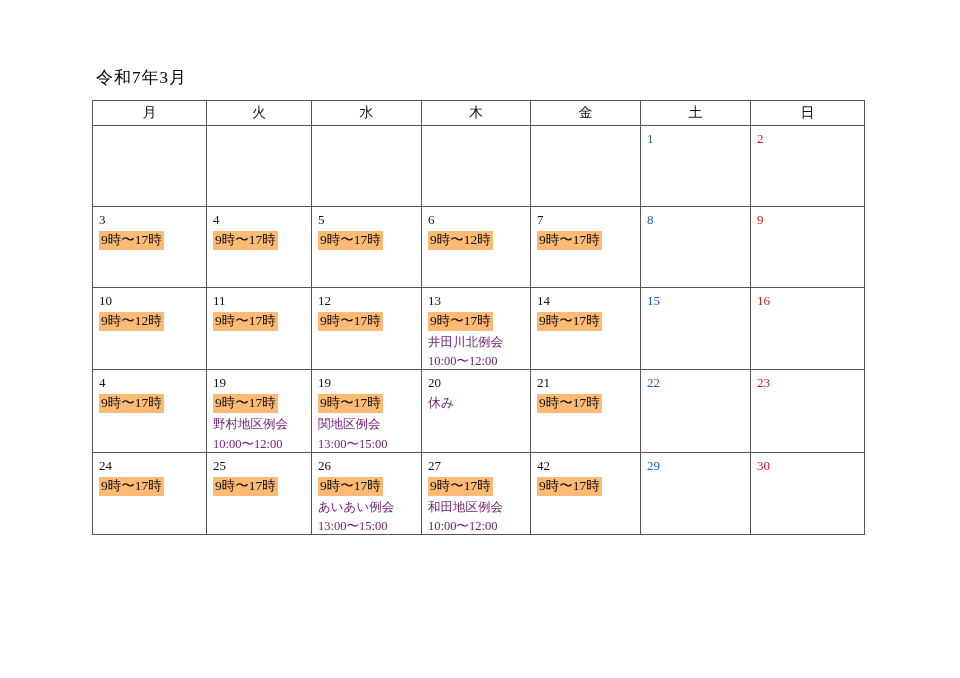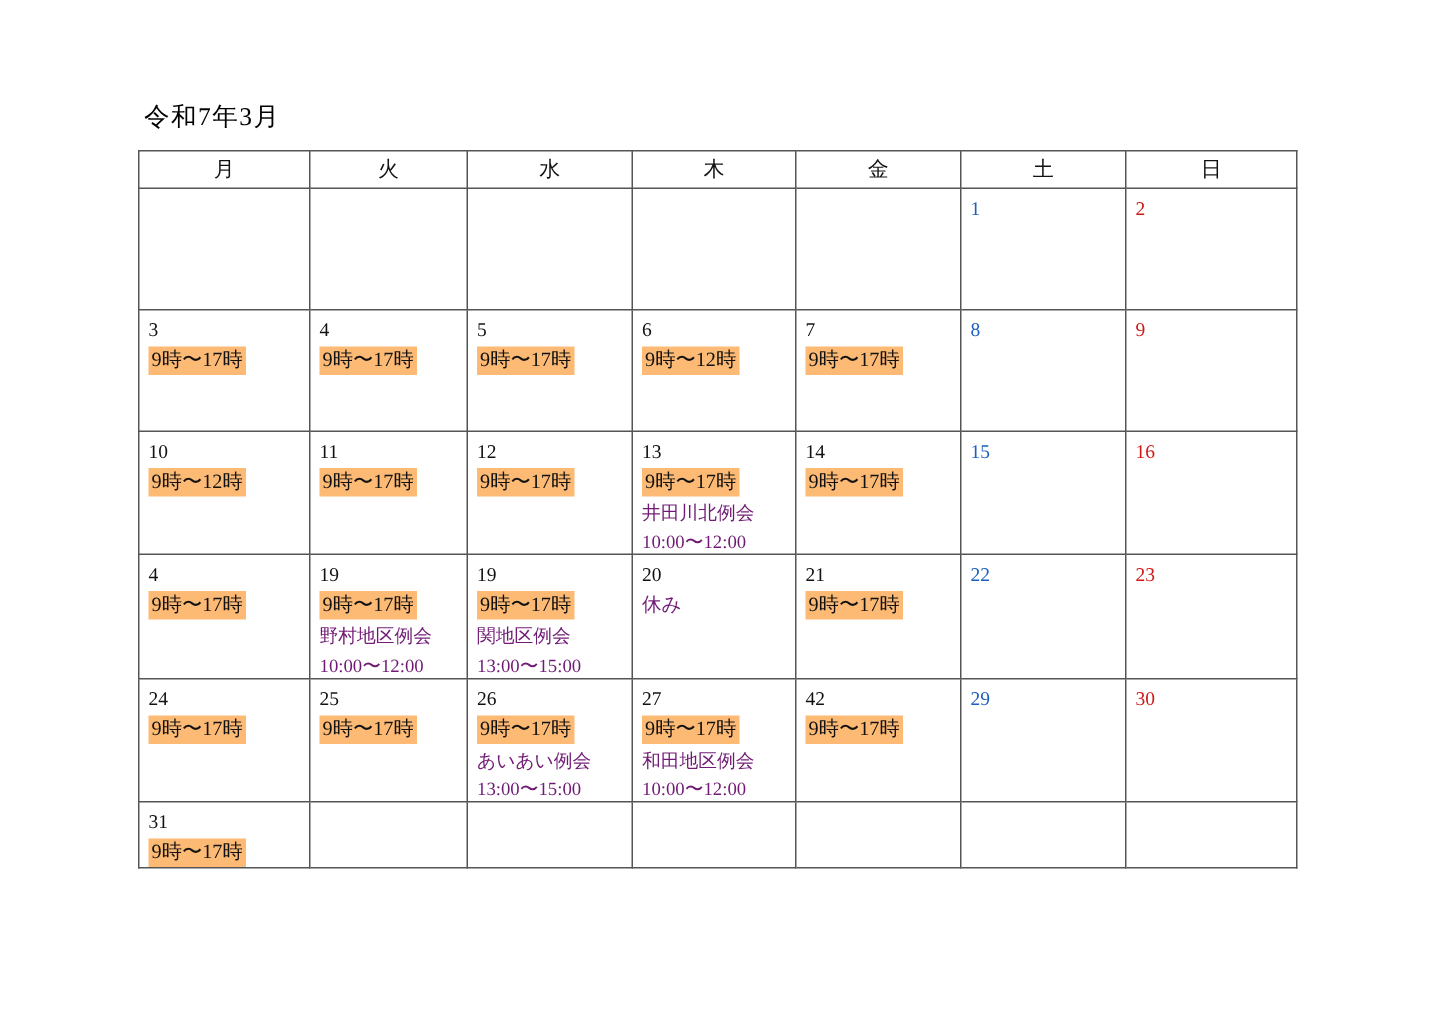--- a/index.html
+++ b/index.html
@@ -182,24 +182,15 @@
           <td class="cell"><div class="daynum">26</div><span class="hours">9時〜17時</span><span class="eventline">あいあい例会</span><span class="eventline">13:00〜15:00</span></td>
           <td class="cell"><div class="daynum">27</div><span class="hours">9時〜17時</span><span class="eventline">和田地区例会</span><span class="eventline">10:00〜12:00</span></td>
           <td class="cell"><div class="daynum">42</div><span class="hours">9時〜17時</span></td>
           <td class="cell">
             <div class="daynum sat">29</div>
           </td>
           <td class="cell">
             <div class="daynum sun">30</div>
           </td>
         </tr>
-        <tr>
-          <td class="cell short"><div class="daynum">31</div><span class="hours">9時〜17時</span></td>
-          <td class="cell short"></td>
-          <td class="cell short"></td>
-          <td class="cell short"></td>
-          <td class="cell short"></td>
-          <td class="cell short"></td>
-          <td class="cell short"></td>
-        </tr>
       </tbody>
   </table>
 </div>
 
 </body></html>

